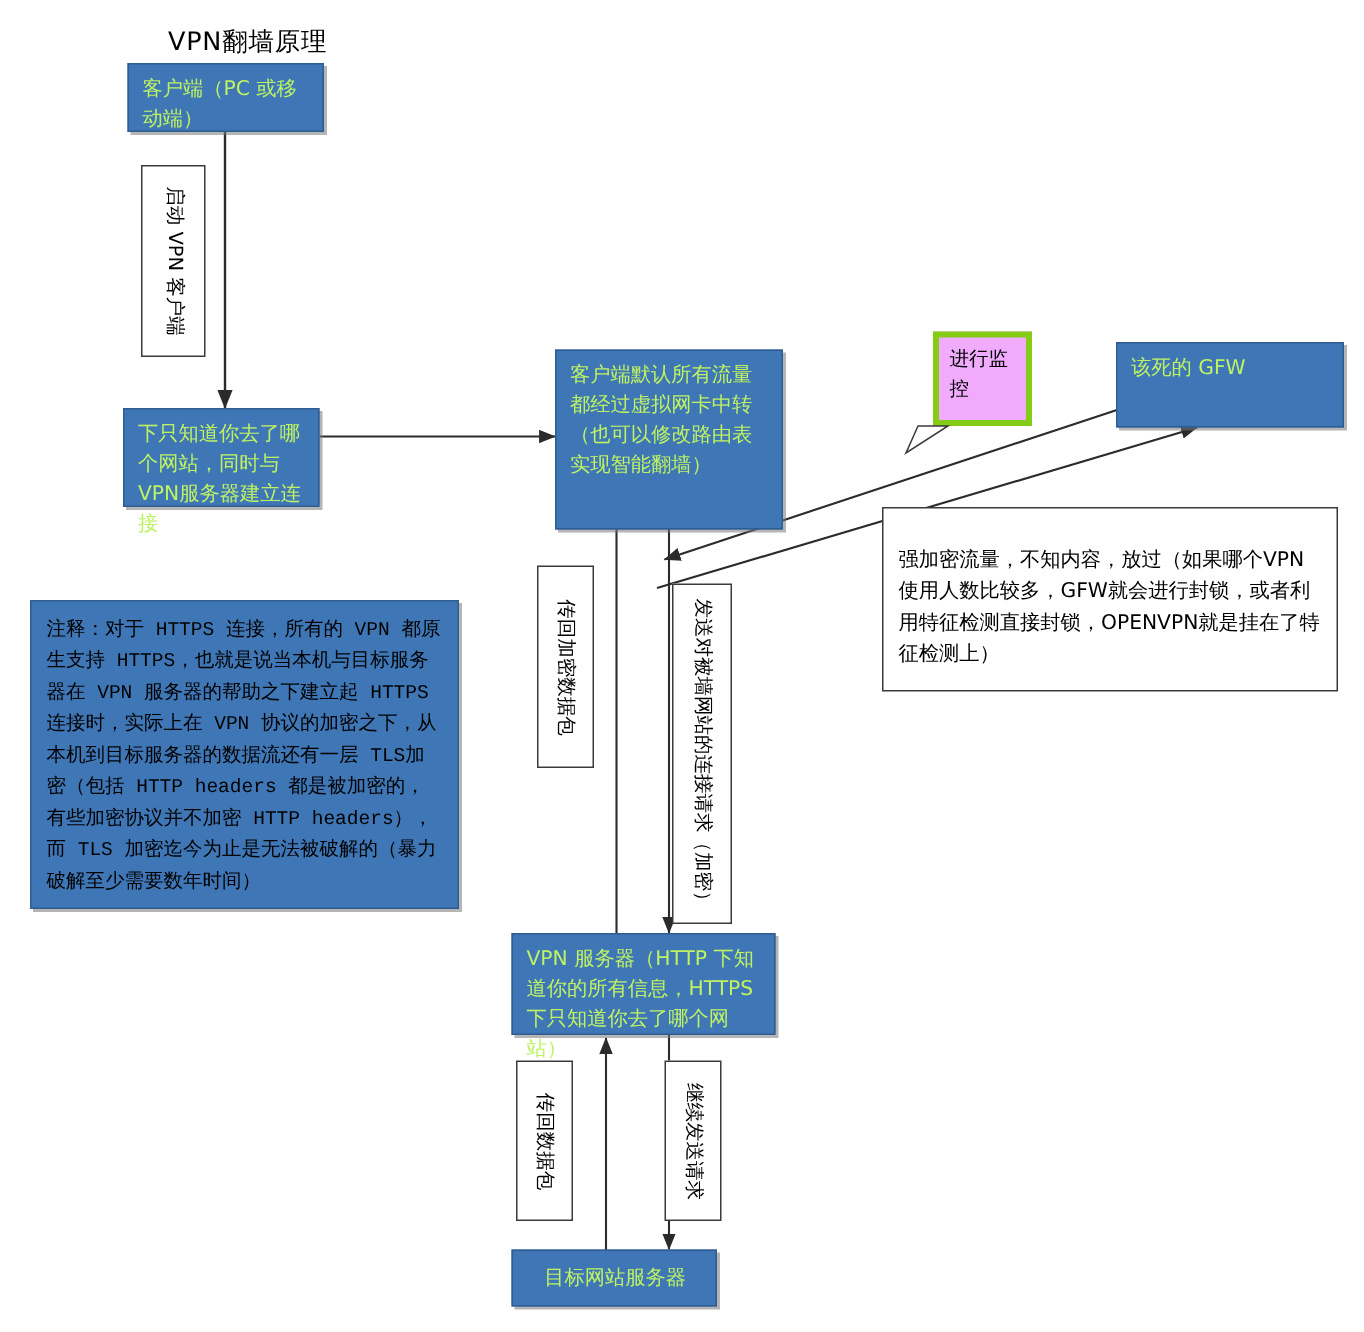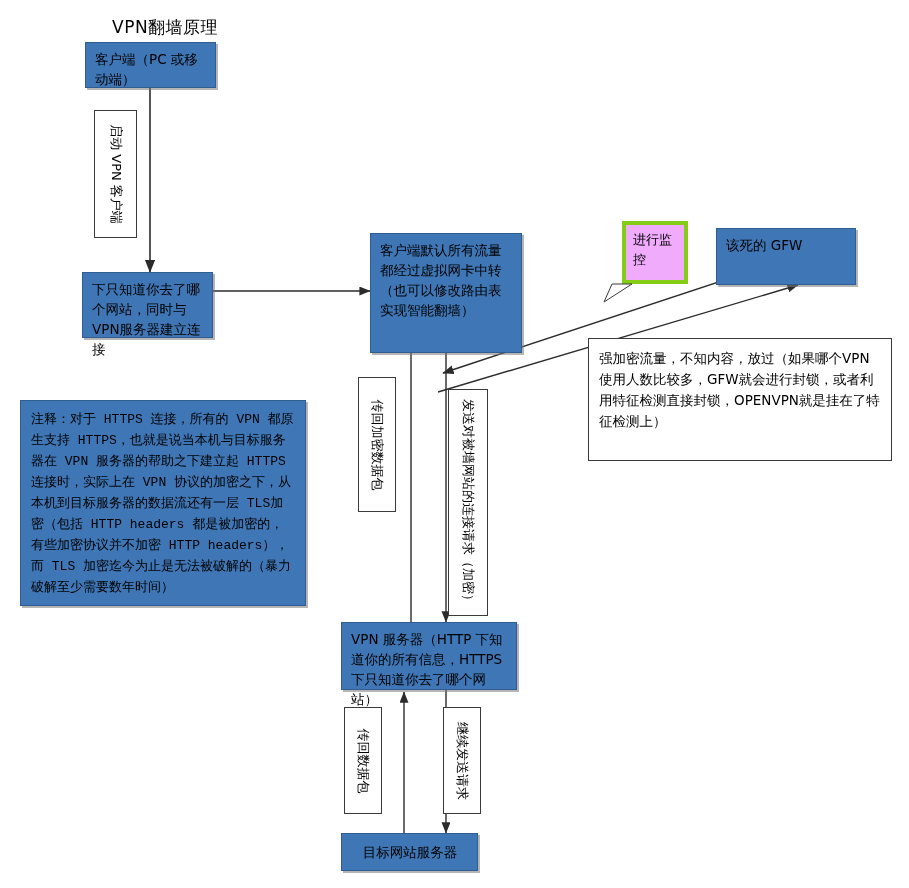--- a/index.html
+++ b/index.html
@@ -9,21 +9,21 @@
     color:#000;
   }
   .stage{position:absolute;left:0;top:0;width:909px;height:888px;}
 
   
   .node{position:absolute;box-sizing:border-box;}
 
   .blue-box{
     background:#3f76b5;
     border:1px solid #2f5d92;
-    color:#000000;
+    color:#bef264;
     font-size:13.5px;
     line-height:20px;
     padding:6px 8px 4px 9px;
     box-shadow:2px 2px 0 rgba(120,120,120,.55);
   }
   .blue-box .txt{display:block;}
 
   .white-box{
     background:#ffffff;
     border:1px solid #3a3a3a;
@@ -76,21 +76,21 @@
   .note-box{
     background:#3f76b5;
     border:1px solid #2f5d92;
     font-size:13px;
     line-height:21px;
     padding:8px 10px 10px 10px;
     box-sizing:border-box;
     box-shadow:2px 2px 0 rgba(120,120,120,.55);
   }
   .wbig{
-    font-size:13.5px;line-height:21px;padding:9px 10px;
+    font-size:13.5px;line-height:21px;padding:24px 10px;
   }
 </style>
 </head>
 <body>
 
 <div class="stage">
 
   <svg class="lines" viewBox="0 0 909 888">
     <defs>
       <marker id="arrow" markerWidth="9" markerHeight="9" refX="7.6" refY="3.2" orient="auto" markerUnits="strokeWidth">
@@ -136,21 +136,21 @@
     <span class="txt">客户端默认所有流量都经过虚拟网卡中转（也可以修改路由表实现智能翻墙）</span>
   </div>
 
   <div class="callout" style="left:602px;top:221px;width:66px;height:63px;">
     <span>进行监控</span>
   </div>
   <svg class="lines" viewBox="0 0 909 888">
     <path d="M612,284 L604,302 L632,284 Z" fill="#ffffff" stroke="#3a3a3a" stroke-width="1"></path>
   </svg>
 
-  <div class="node blue-box" style="left:716px;top:228px;width:140px;height:57px;">
+  <div class="node blue-box" style="left:744px;top:228px;width:152px;height:57px;">
     <span class="txt">该死的 GFW</span>
   </div>
 
   <div class="node white-box wbig" style="left:588px;top:338px;width:304px;height:123px;">
     <span>强加密流量，不知内容，放过（如果哪个VPN使用人数比较多，GFW就会进行封锁，或者利用特征检测直接封锁，OPENVPN就是挂在了特征检测上）</span>
   </div>
 
   <div class="node note-box" style="left:20px;top:400px;width:286px;height:206px;font-family:Liberation Mono, monospace;">
     <span>注释：对于 HTTPS 连接，所有的 VPN 都原生支持 HTTPS，也就是说当本机与目标服务器在 VPN 服务器的帮助之下建立起 HTTPS 连接时，实际上在 VPN 协议的加密之下，从本机到目标服务器的数据流还有一层 TLS加密（包括 HTTP headers 都是被加密的，有些加密协议并不加密 HTTP headers），而 TLS 加密迄今为止是无法被破解的（暴力破解至少需要数年时间）</span>
   </div>

